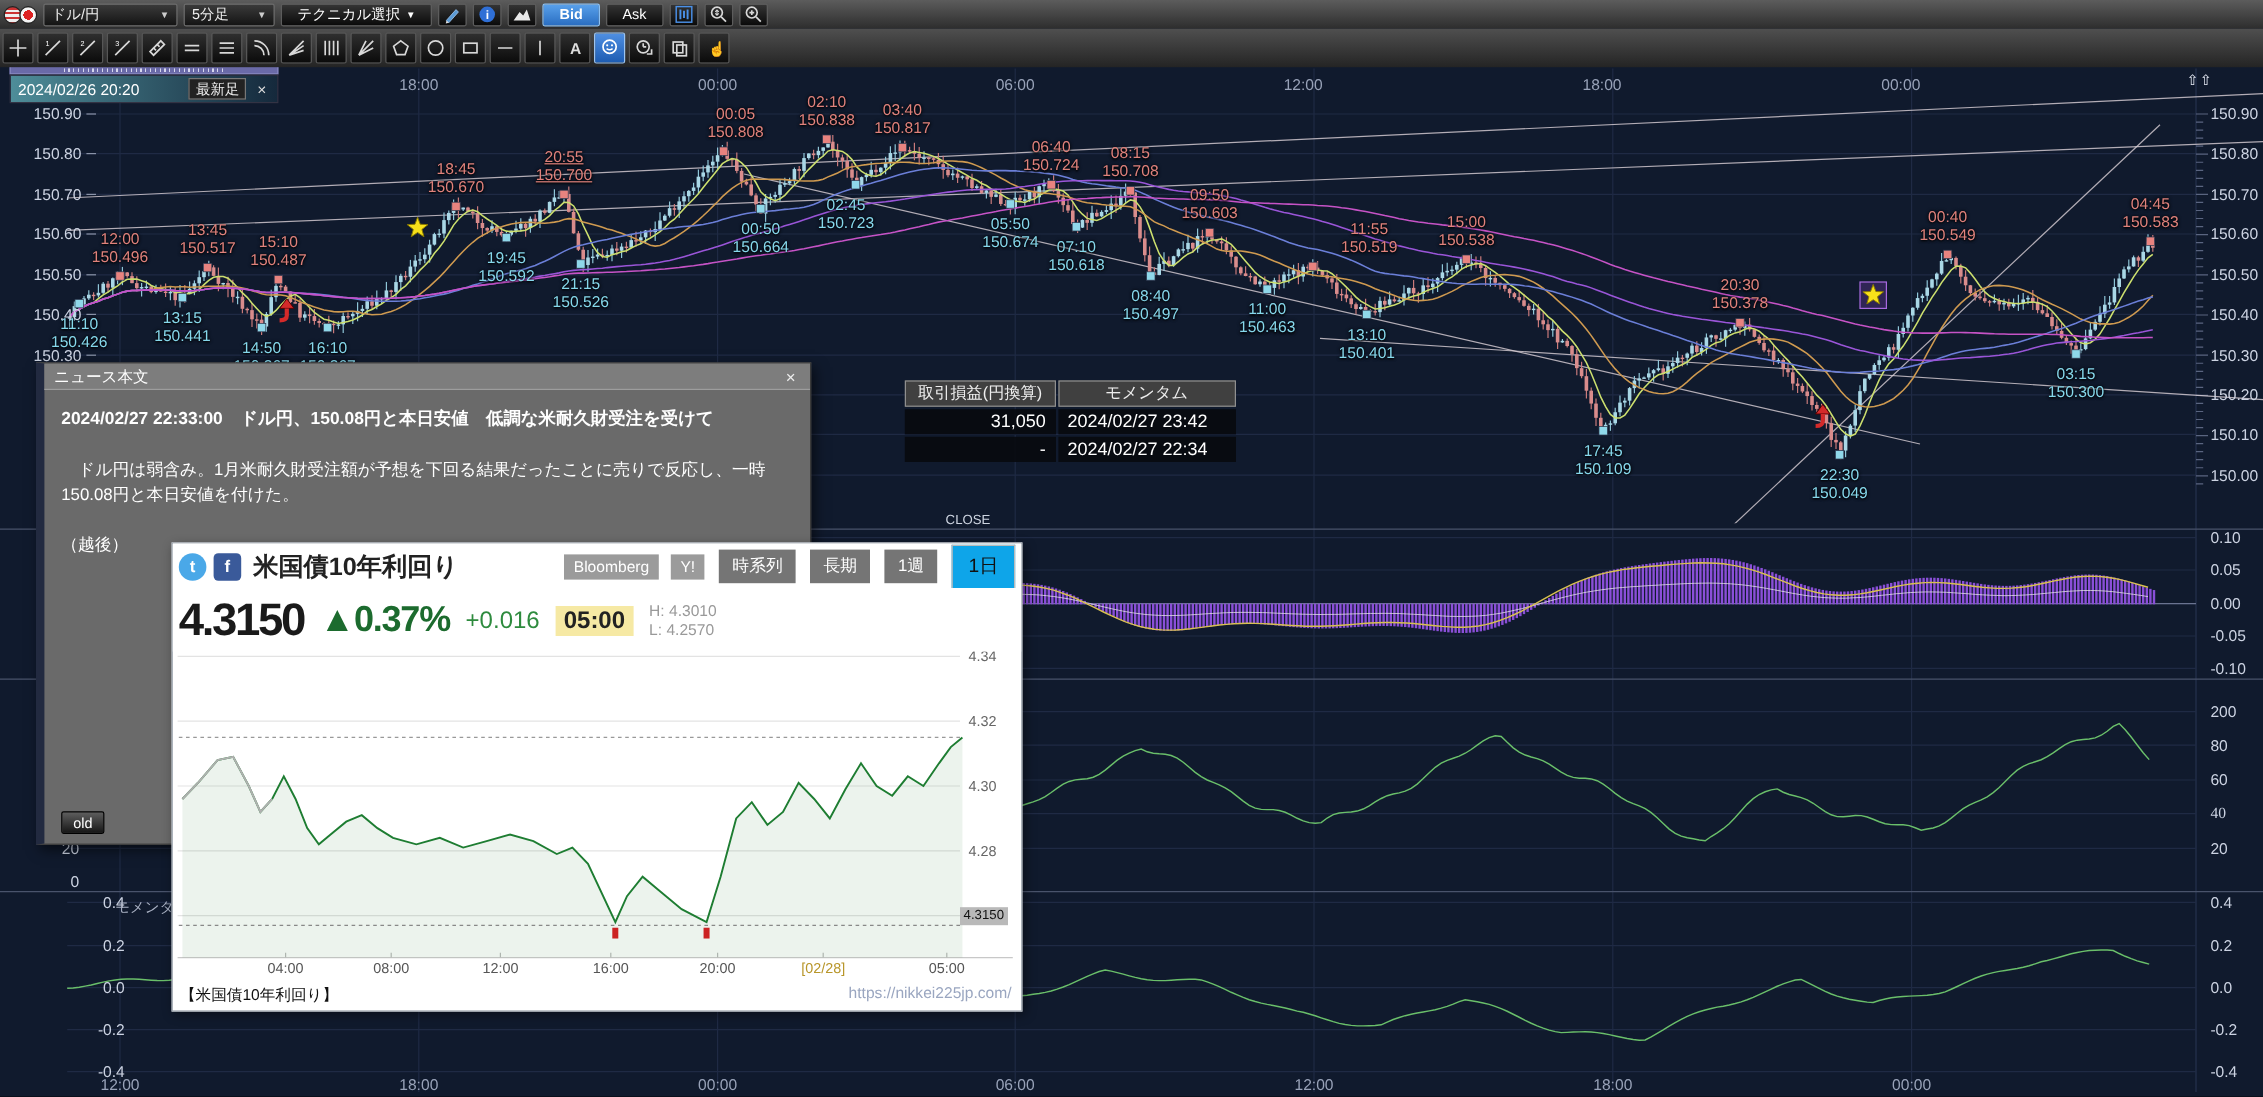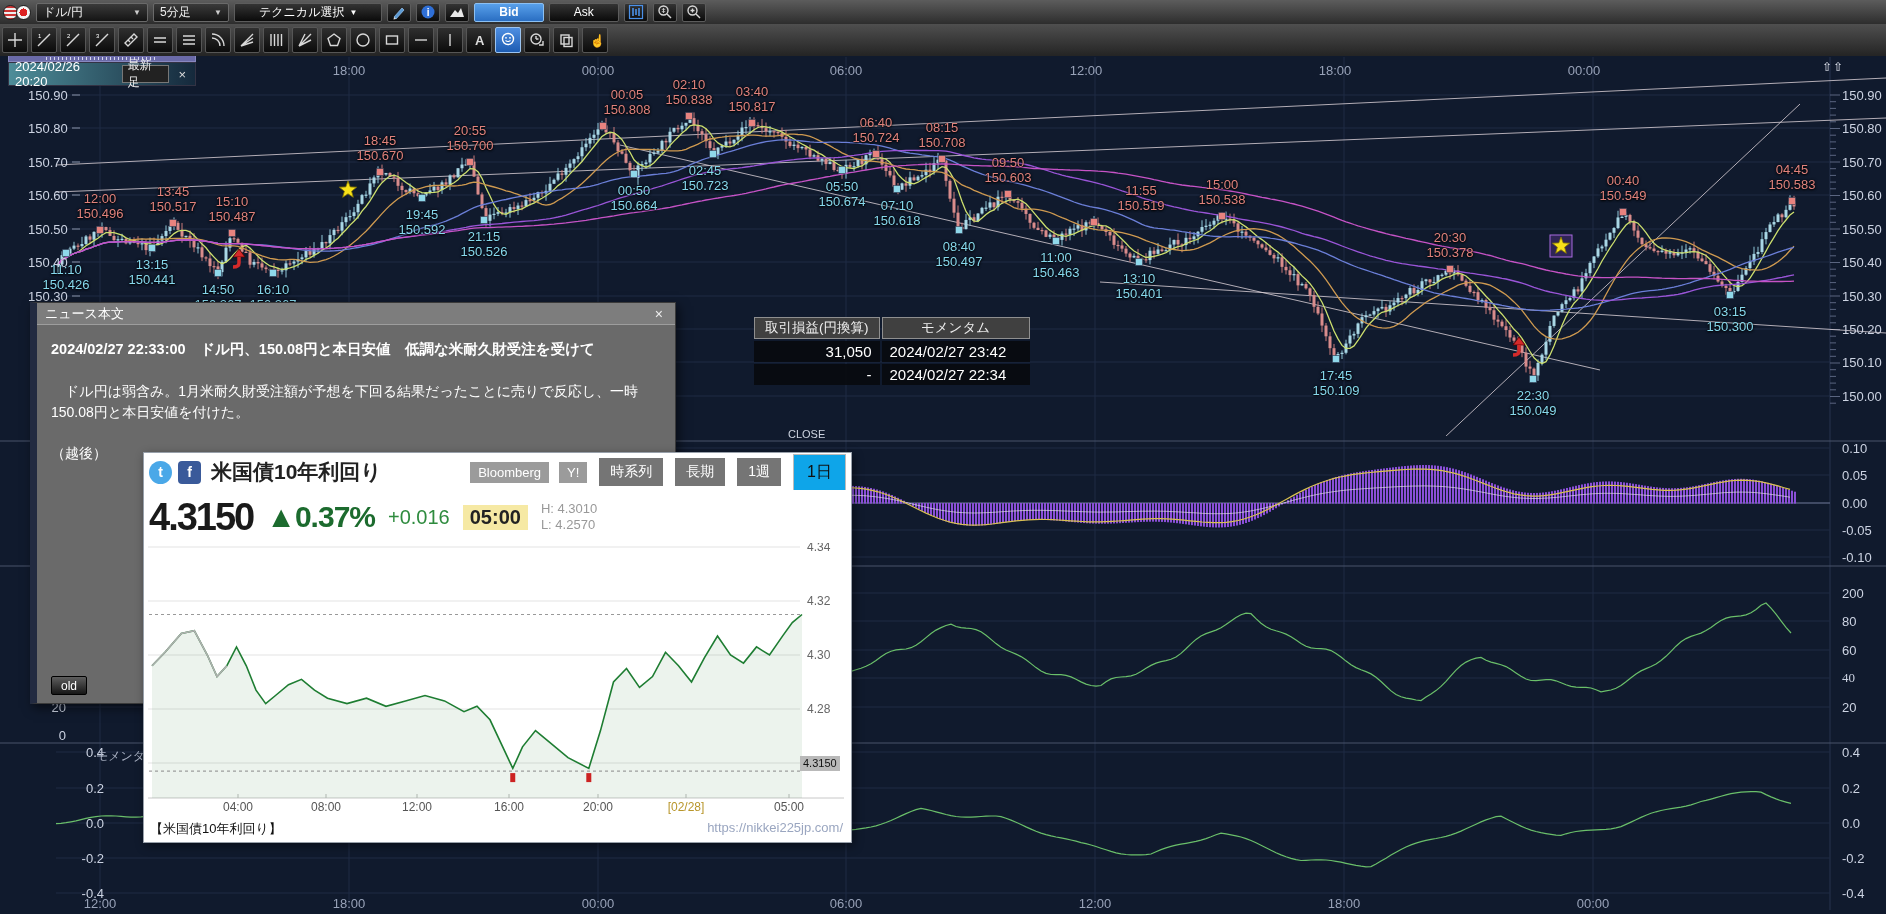--- a/index.html
+++ b/index.html
@@ -10,39 +10,39 @@
   
   #toolbar1{position:absolute;top:0;left:0;right:0;height:24px;z-index:30;
     background:linear-gradient(#5c5c5c,#2d2d2d);display:flex;align-items:center;gap:5px;padding:0 3px}
   .flag{width:15px;height:15px;border-radius:50%;border:1px solid #222;display:inline-block}
   .flag.us{background:repeating-linear-gradient(#c33 0 2px,#eee 2px 4px)}
   .flag.jp{background:radial-gradient(circle at 50% 50%,#d22 0 4px,#f5f5f5 4px)}
   .dd{height:19px;background:linear-gradient(#3a3a3a,#141414);border:1px solid #6a6a6a;border-radius:2px;
       color:#eee;font-size:12px;display:flex;align-items:center;justify-content:space-between;padding:0 6px;gap:8px}
   .dd .car{font-size:8px;color:#ccc}
   .tbtn{height:19px;min-width:26px;background:linear-gradient(#343434,#0a0a0a);border:1px solid #5c5c5c;
-        border-radius:2px;color:#fff;display:flex;align-items:center;justify-content:center;font-size:12px;padding:0 24px}
+        border-radius:2px;color:#fff;display:flex;align-items:center;justify-content:center;font-size:12px;padding:0 13px}
   .tbtn.bid{background:linear-gradient(#58a0ea,#2a6ec2);border-color:#8cc0f2;font-weight:bold}
   .iconbtn{width:24px;height:19px;background:linear-gradient(#343434,#0a0a0a);border:1px solid #5c5c5c;
         border-radius:2px;display:flex;align-items:center;justify-content:center}
   #toolbar2{position:absolute;top:24px;left:0;right:0;height:32px;z-index:30;
     background:linear-gradient(#4f4f4f,#242424);display:flex;align-items:center;gap:3px;padding:0 2px}
   .ticon{width:26px;height:26px;background:linear-gradient(#2f2f2f,#0b0b0b);border:1px solid #565656;
          border-radius:2px;display:flex;align-items:center;justify-content:center}
   .ticon.active{background:linear-gradient(#4f8fe2,#1d5cb2);border-color:#9cc4f0}
   
   #labels{position:absolute;inset:0;z-index:5;pointer-events:none}
   .axlbl{position:absolute;color:#ccd3e2;font-size:13px;transform:translateY(-50%);white-space:nowrap}
   .tlbl{position:absolute;color:#98a2b8;font-size:13px;transform:translateX(-50%)}
   .ann{position:absolute;font-size:13px;line-height:15px;text-align:center;transform:translateX(-50%);
        white-space:nowrap;text-shadow:0 1px 2px #000,0 0 3px #000}
   .ann.h{color:#e0827c}.ann.l{color:#86d8ec}
   .small-note{position:absolute;color:#cdd4e0;font-size:11px}
   
-  #datebar{position:absolute;left:8px;top:54px;width:188px;z-index:8}
+  #datebar{position:absolute;left:8px;top:54px;width:224px;z-index:8}
   #datebar .grip{height:8px;background:#6a6aa8;border:1px solid #8888c0;
      background-image:repeating-linear-gradient(90deg,#d8d8ee 0 1px,transparent 1px 4px);background-size:60% 3px;
      background-position:center;background-repeat:no-repeat}
   #datebar .bar{height:24px;background:linear-gradient(90deg,#4e8d99,#15293c);display:flex;align-items:center;
      color:#fff;font-size:13px;padding:0 6px;gap:6px;border:1px solid #334}
   #datebar .latest{margin-left:auto;background:#222;border:1px solid #777;color:#eee;font-size:12px;padding:0 5px;height:18px;display:flex;align-items:center}
   #datebar .x{color:#ddd;font-size:13px;padding:0 3px}
   
   #news{position:absolute;left:30px;top:302px;width:646px;height:402px;background:#6a6a6a;
         border:1px solid #3a3a3a;border-left:7px solid #222a40;box-shadow:3px 4px 10px rgba(0,0,0,.55);
@@ -1722,25 +1722,25 @@
         <div>150.517</div>
       </div>
       <div class="ann h" style="left: 232px; top: 194px;">
         <div>15:10</div>
         <div>150.487</div>
       </div>
       <div class="ann h" style="left: 380px; top: 133px;">
         <div>18:45</div>
         <div>150.670</div>
       </div>
-      <div class="ann h" style="left: 470px; top: 123px;">
+      <div class="ann h" style="left: 470px; top: 123px; text-decoration: underline;">
         <div>20:55</div>
         <div>150.700</div>
       </div>
-      <div class="ann h" style="left: 627px; top: 87px;">
+      <div class="ann h" style="left: 613px; top: 87px;">
         <div>00:05</div>
         <div>150.808</div>
       </div>
       <div class="ann h" style="left: 689px; top: 77px;">
         <div>02:10</div>
         <div>150.838</div>
       </div>
       <div class="ann h" style="left: 752px; top: 84px;">
         <div>03:40</div>
         <div>150.817</div>

